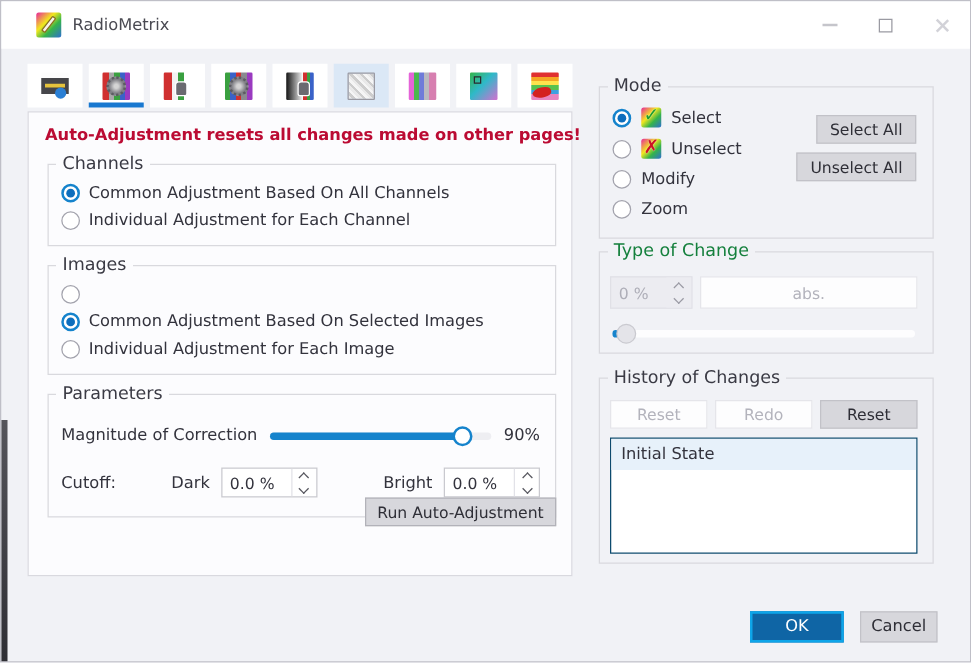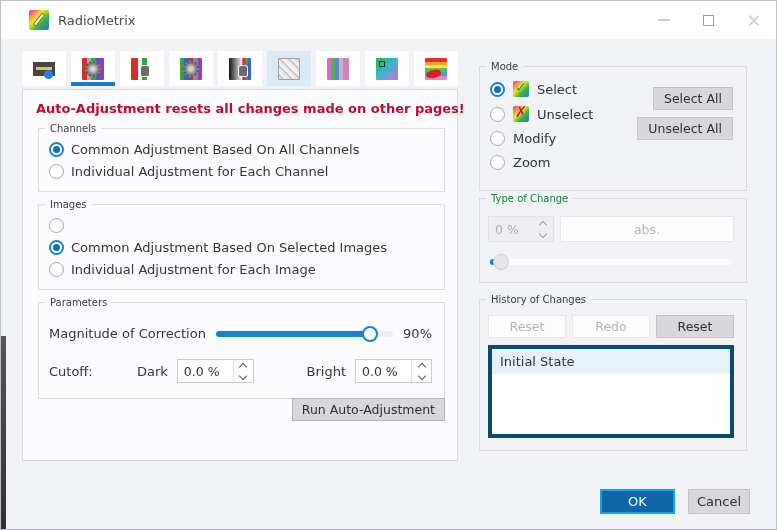--- a/index.html
+++ b/index.html
@@ -44,21 +44,21 @@
   .i6{background:repeating-linear-gradient(45deg,#e9e9e9 0 2px,#cdcdcd 2px 4px,#f5f5f5 4px 6px);border:1px solid #9a9aa2;}
   .i7{background:linear-gradient(90deg,#e464d8 0 18%,#49b84f 18% 36%,#6f7bd9 36% 54%,#b9b9c0 54% 72%,#d77fb0 72%);}
   .i8{background:linear-gradient(135deg,#35b44a 0%,#2fb9c9 45%,#d46fd0 100%);}
   .sqoutline{position:absolute;left:3px;top:3px;width:6px;height:6px;border:1.5px solid #2a2a2e;}
   .i9{background:linear-gradient(180deg,#e03030 0 16%,#f5a623 16% 32%,#ffe34d 32% 46%,#58c24f 46% 62%,#3fa0e0 62% 80%,#e884c0 80%);}
   .redblob{position:absolute;left:1px;bottom:2px;width:15px;height:8px;background:#d42020;border-radius:50% 40% 40% 50%;transform:rotate(-12deg);}
   
   .left-panel{position:absolute;left:21px;top:88px;width:436px;height:372px;background:#fcfcfe;border:1px solid #d9d9df;}
   .warning{margin:11px 14px 0 13px;font-weight:bold;font-size:13px;color:#bb0b33;white-space:nowrap;}
   fieldset{border:1px solid #d9d9de;border-radius:0;margin:7px 12px 0 15px;padding:4px 10px 9px 6px;}
-  fieldset legend{padding:0 5px;color:#3a3a44;font-size:10px;}
+  fieldset legend{padding:0 5px;color:#3a3a44;font-size:14px;}
   .radio-row{display:flex;align-items:center;gap:7px;padding:4px 0 3px 4px;}
   .radio{width:15px;height:15px;border-radius:50%;background:#fff;border:1px solid #a3a3ad;flex:0 0 auto;position:relative;}
   .radio.sel{border:2px solid #1583cc;}
   .radio.sel::after{content:"";position:absolute;left:50%;top:50%;width:7px;height:7px;margin:-3.5px 0 0 -3.5px;border-radius:50%;background:#0d6ebd;}
   .rlabel{white-space:nowrap;}
   
   .mag-row{display:flex;align-items:center;margin:14px 2px 4px 4px;}
   .mag-label{white-space:nowrap;}
   .slider{position:relative;flex:1;height:6px;border-radius:3px;background:#eeeef2;margin:0 10px 0 10px;}
   .slider .fill{position:absolute;left:0;top:0;bottom:0;border-radius:3px;background:#1583cc;}
@@ -101,21 +101,21 @@
   .toc-spin .spin-val{color:#aeaeb8;}
   .toc-spin .spin-btns{border-left:none;background:#ececf1;}
   .toc-spin .chev{border-color:#9a9aa4;}
   .toc-slider{position:relative;height:6px;border-radius:3px;background:#fdfdfe;margin:17px 4px 0 4px;}
   .toc-slider .fill{position:absolute;left:0;top:0;bottom:0;width:5px;border-radius:3px;background:#1583cc;}
   .toc-slider .thumb{position:absolute;top:50%;left:3px;width:16px;height:16px;margin-top:-8px;border-radius:50%;background:#e4e4e9;border:1px solid #cacad0;}
   
   .hist-field{top:293px;height:157px;}
   .hist-btn-row{display:flex;gap:6px;margin:6px 2px 0 2px;}
   .hist-btn{flex:1;height:23px;}
-  .listbox{margin:7px 2px 0 2px;height:93px;background:#ffffff;border:4px solid #0c4a6e;overflow:hidden;}
+  .listbox{margin:7px 2px 0 2px;height:93px;background:#ffffff;border:1px solid #0c4a6e;overflow:hidden;}
   .list-item{padding:5px 8px;background:#e7f1fa;font-size:13px;}
   
   .footer-btn{position:absolute;top:488px;height:25px;font-size:13px;}
   .ok-btn{left:599px;width:75px;background:#0f65a5;border:2px solid #0ea5e9;color:#ffffff;}
   .cancel-btn{left:687px;width:62px;}
 </style>
 </head>
 <body>
 
 <div class="screen">

